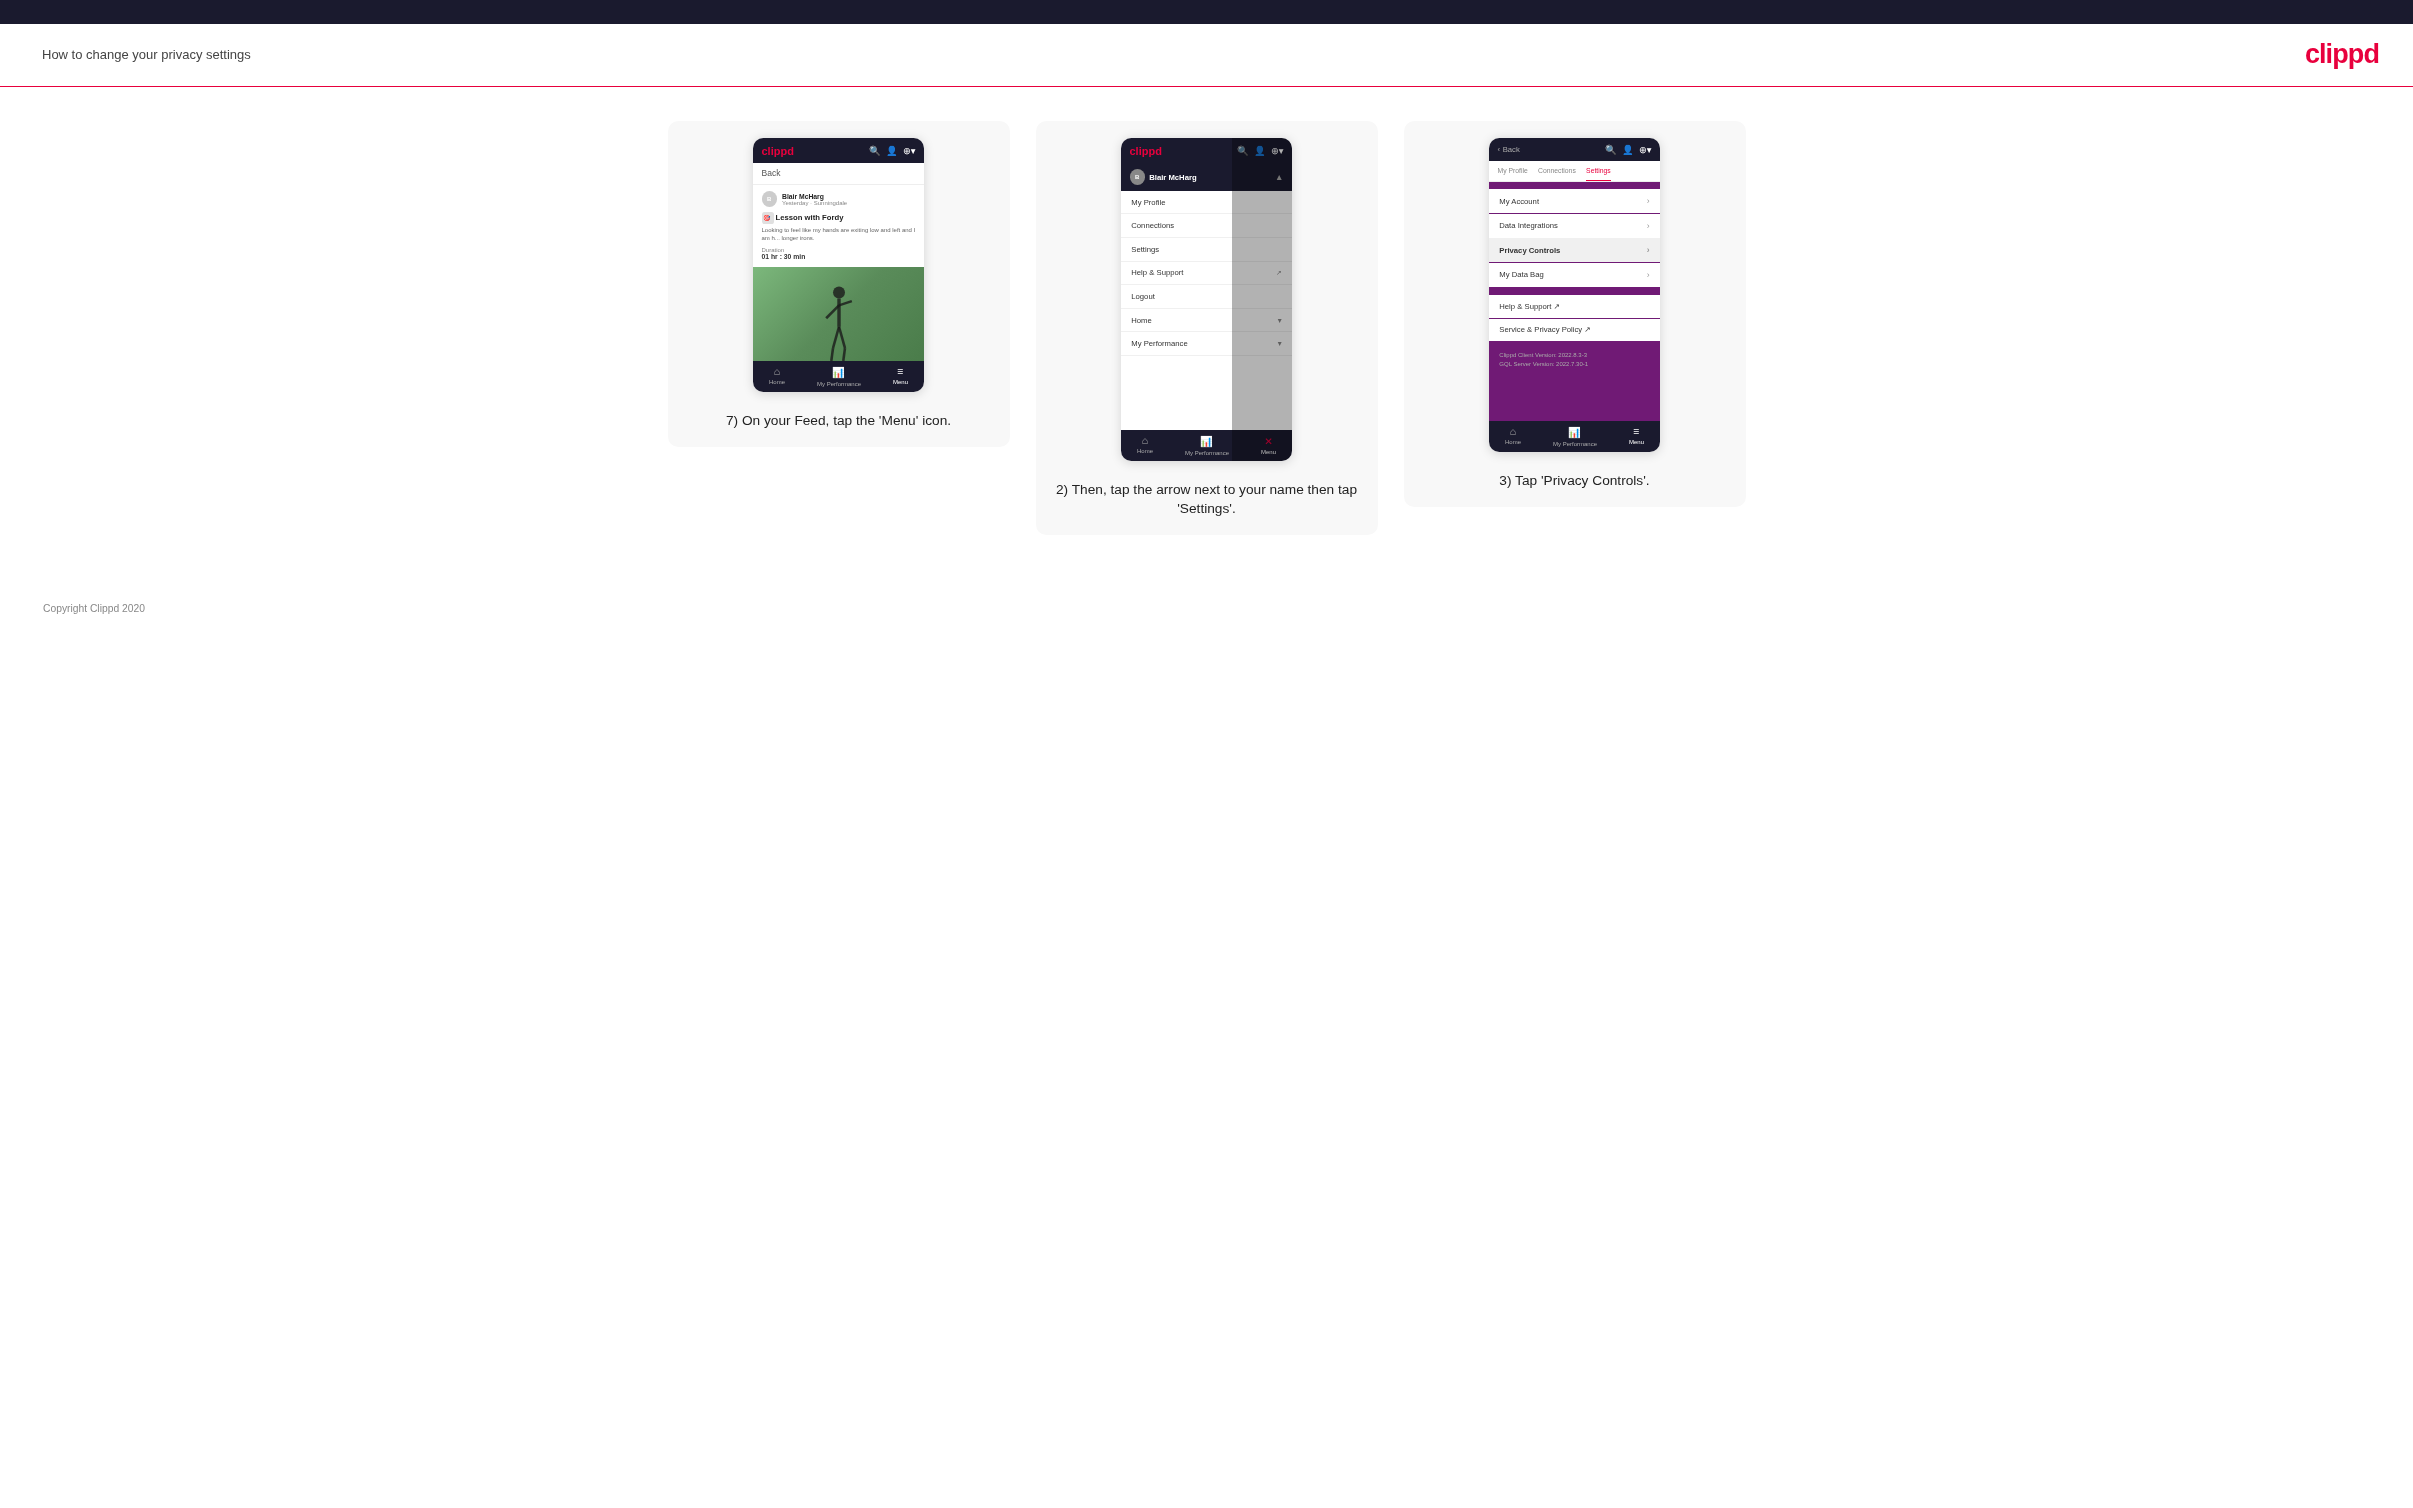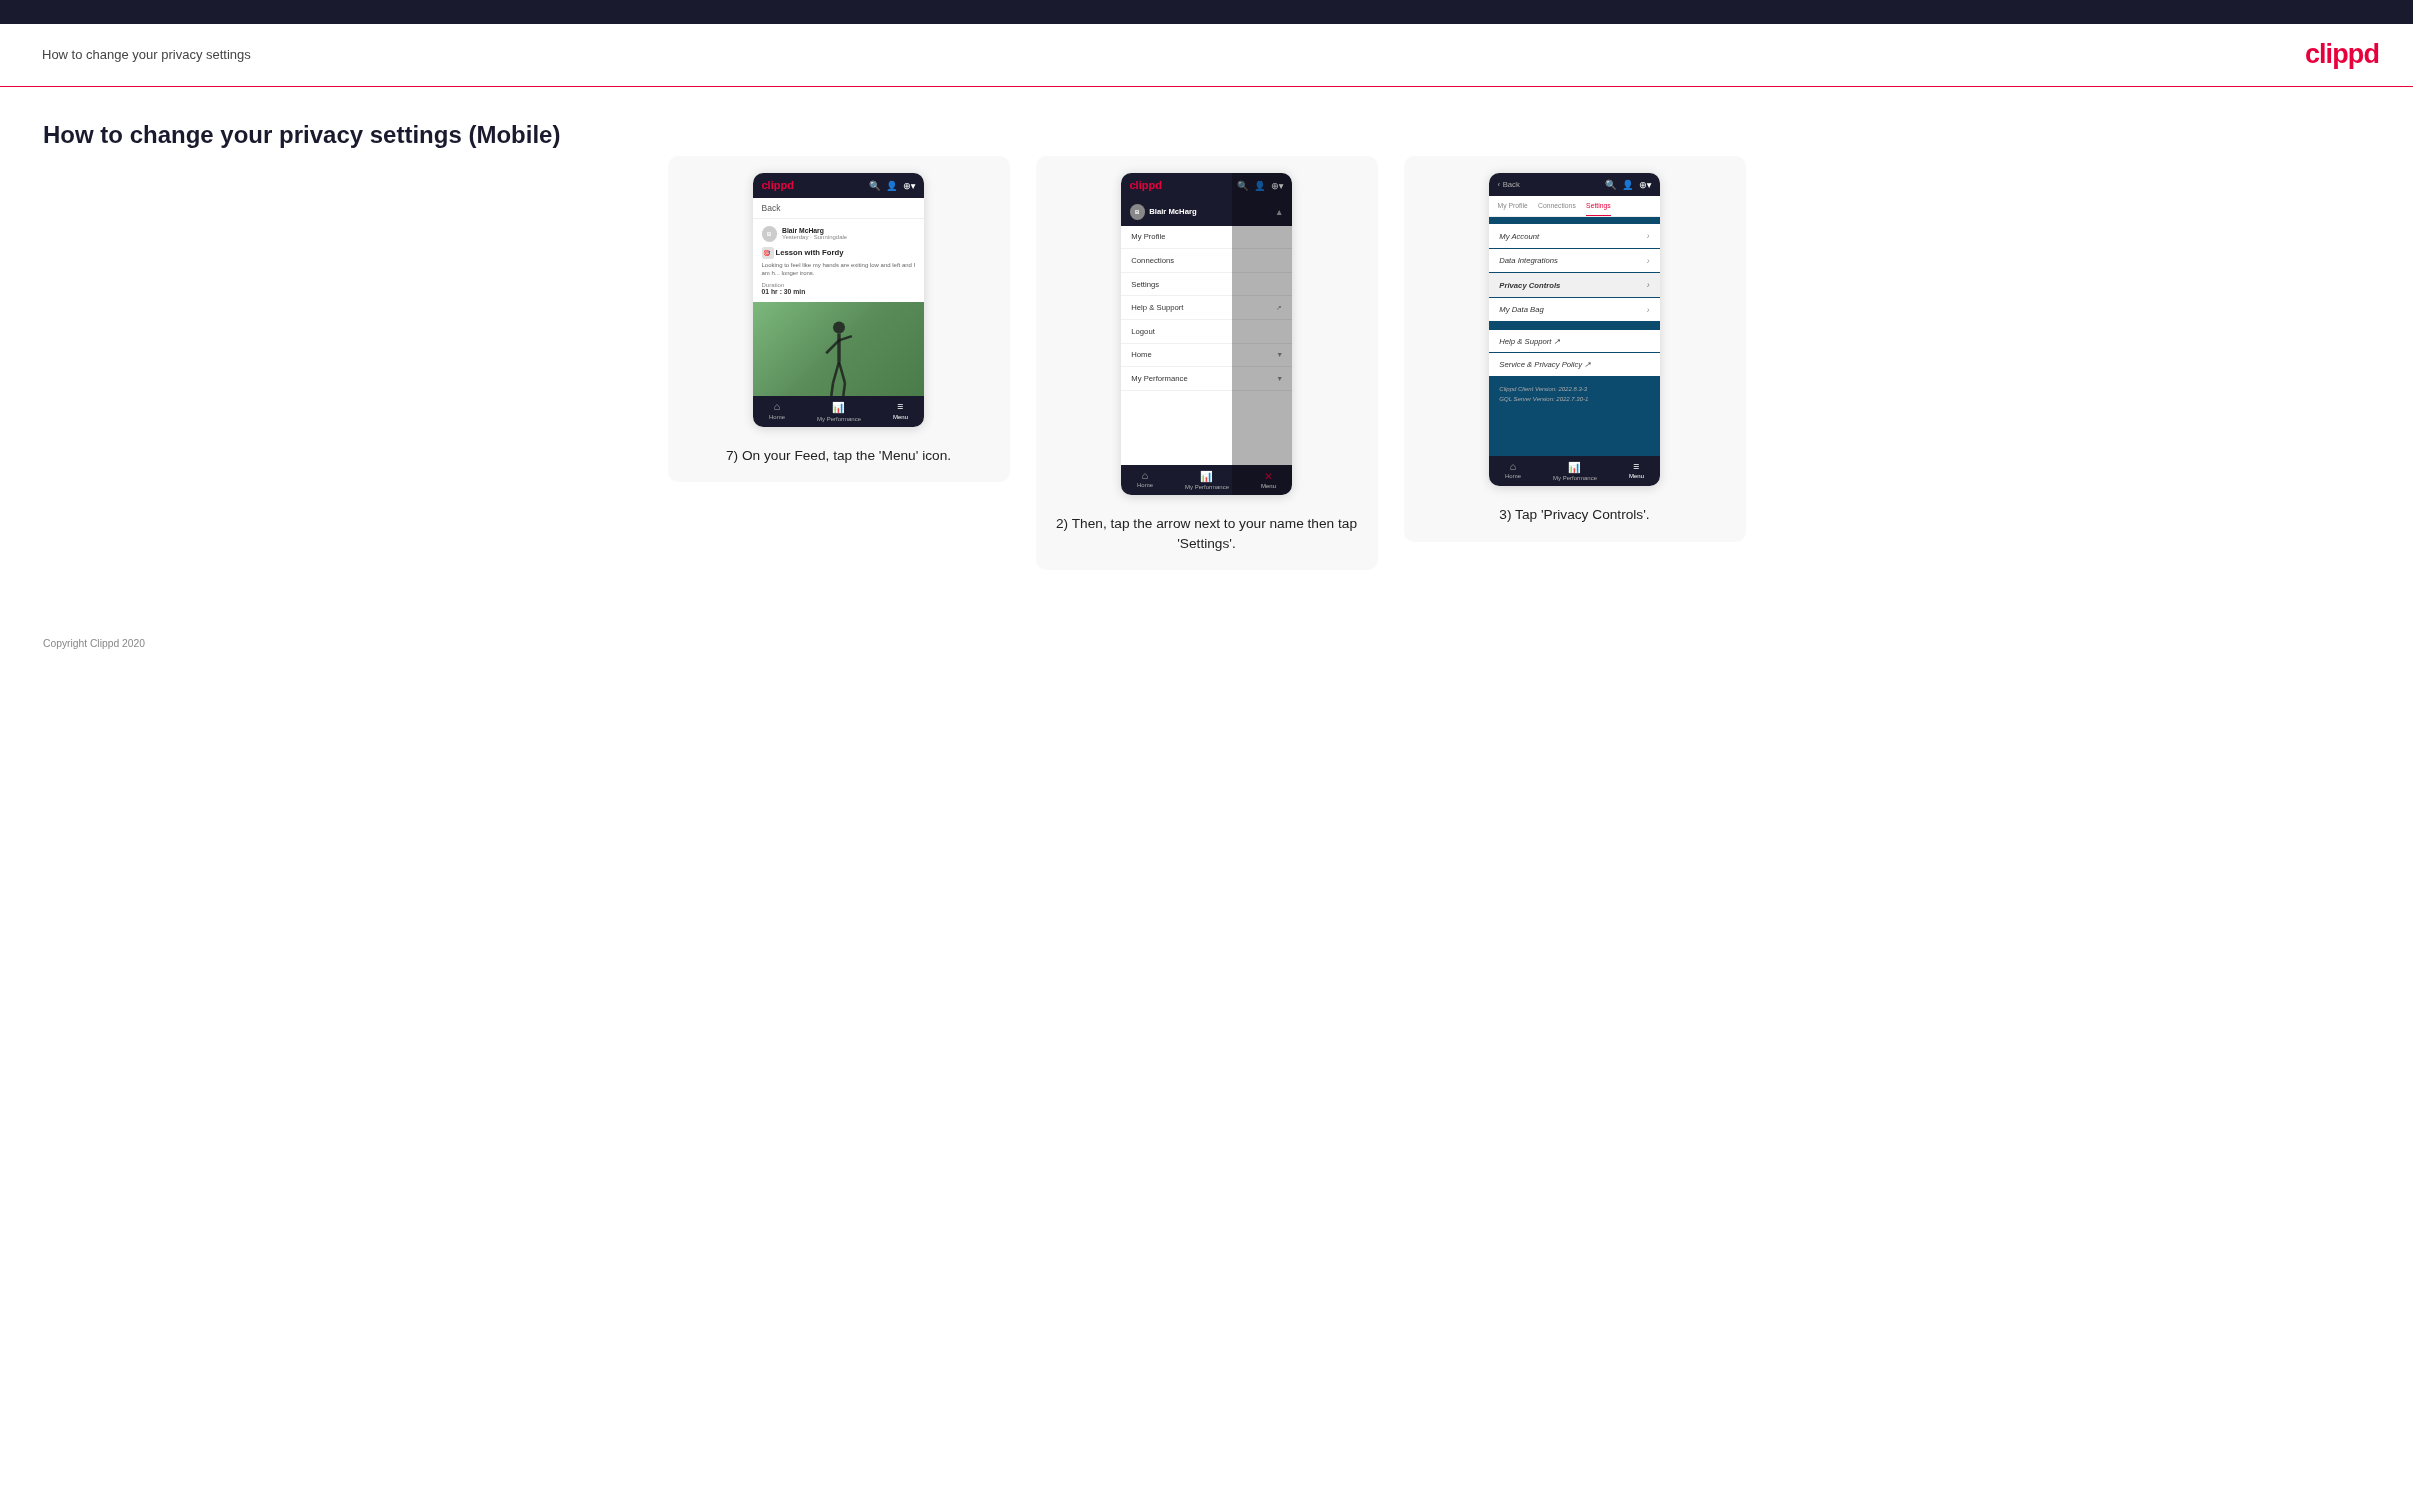--- a/index.html
+++ b/index.html
@@ -300,23 +300,22 @@
       border-bottom: 0.9px solid #f0f0f0;
     }
 
     .menu-nav-chevron {
       color: #888;
       font-size: 7.7px;
     }
 
     
     .phone-settings {
-      background: #0c4a6e;
+      background: #701a75;
       min-height: 239px;
-      font-style: italic;
     }
 
     .settings-header {
       background: #1a1a2e;
       padding: 6px 8.5px;
       display: flex;
       align-items: center;
       justify-content: space-between;
     }
 
@@ -407,21 +406,20 @@
 
 <div class="top-bar"></div>
 
 <div class="header">
   <span class="header-title">How to change your privacy settings</span>
   <span class="logo">clippd</span>
 </div>
 
 <div class="main">
 
-  <div class="page-title">How to change your privacy settings (Mobile)</div>
 
   <div class="steps-container">
 
     <div class="step-card">
       <div class="phone-mockup">
 
         <div class="phone-header">
           <span class="phone-logo">clippd</span>
           <div class="phone-icons">
             <span>🔍</span>

